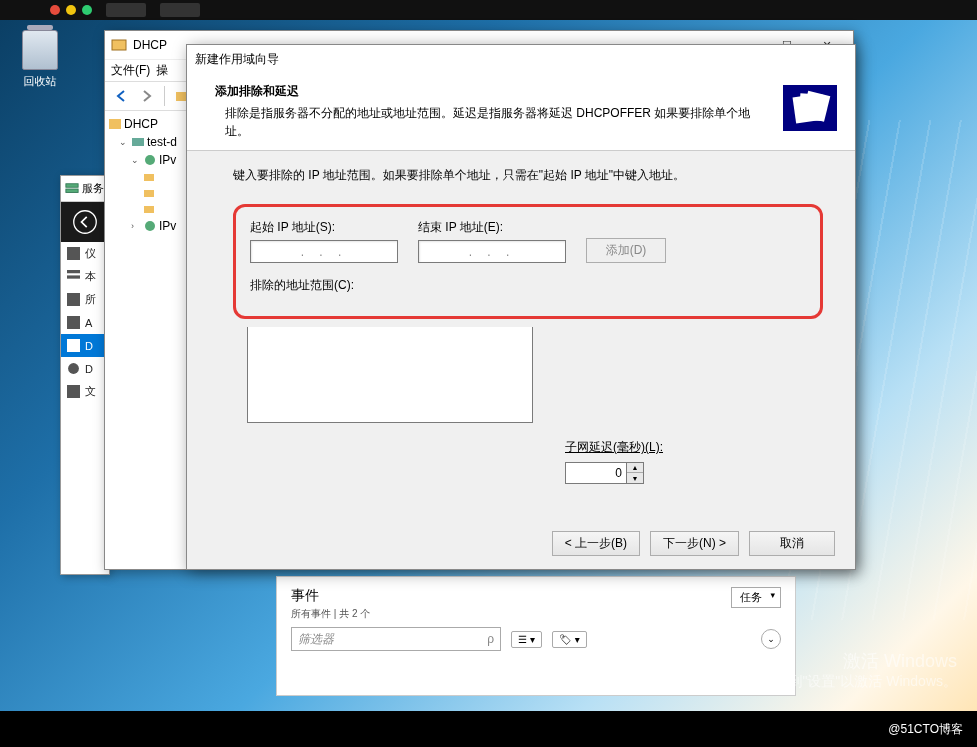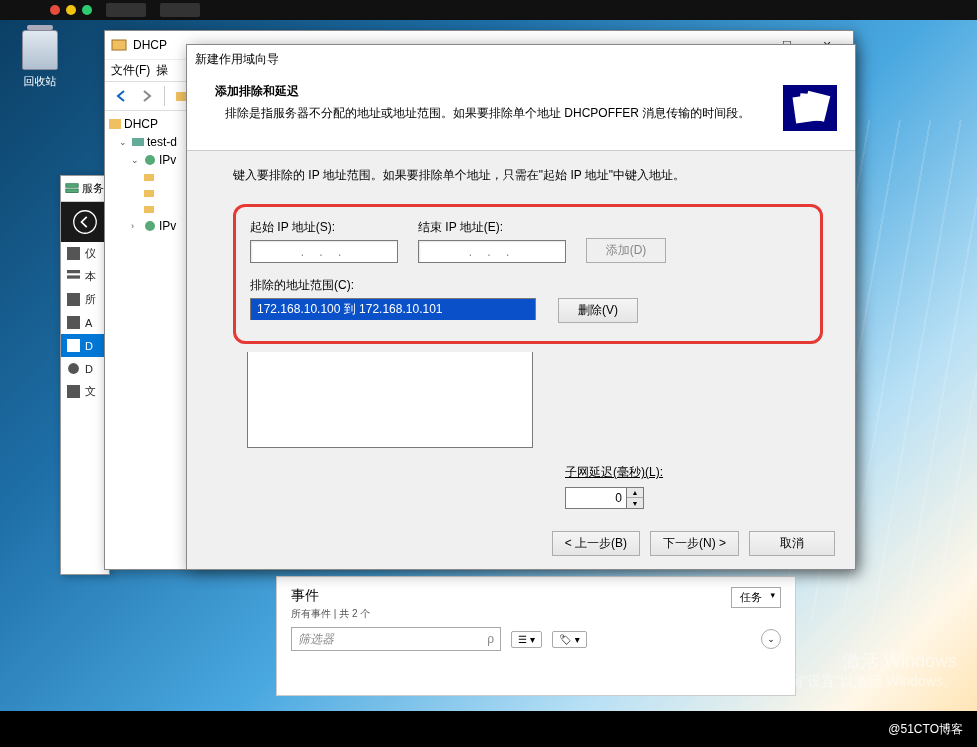--- a/index.html
+++ b/index.html
@@ -287,21 +287,21 @@
     <div class="pill"><span>☰</span>▾</div>
     <div class="pill"><span>🏷</span>▾</div>
     <div class="circ">⌄</div>
   </div>
 </div>
 
 <div class="wizard">
   <div class="titlebar">新建作用域向导</div>
   <div class="header">
     <div class="ttl">添加排除和延迟</div>
-    <div class="desc">排除是指服务器不分配的地址或地址范围。如果要排除单个地址 DHCPOFFER 消息传输的时间段。</div>
+    <div class="desc">排除是指服务器不分配的地址或地址范围。延迟是指服务器将延迟 DHCPOFFER 如果要排除单个地址。</div>
     <div class="icon">
       <svg viewBox="0 0 48 40">
         <rect x="6" y="6" width="26" height="30" fill="#fff" transform="rotate(-8 19 21)"></rect>
         <rect x="12" y="4" width="26" height="30" fill="#fff" transform="rotate(4 25 19)"></rect>
         <rect x="18" y="3" width="26" height="30" fill="#fff" transform="rotate(14 31 18)"></rect>
       </svg>
     </div>
   </div>
   <div class="content">
     <div class="instr">键入要排除的 IP 地址范围。如果要排除单个地址，只需在"起始 IP 地址"中键入地址。</div>
@@ -312,28 +312,20 @@
           <input class="ipinput" value=" . . . " style="">
         </div>
         <div class="ipgroup">
           <label>结束 IP 地址(E):</label>
           <input class="ipinput" value=" . . . " style="">
         </div>
         <button class="btn" disabled="">添加(D)</button>
       </div>
       <div class="exlist">
         <div class="lbl">排除的地址范围(C):</div>
-        <div class="listrow">
-          <div>
-            <div class="listbox">
-              <div class="item">172.168.10.100 到 172.168.10.101</div>
-            </div>
-          </div>
-          <button class="btn">删除(V)</button>
-        </div>
       </div>
     </div>
     <div style="margin-left:14px;">
       <div class="listbox2"></div>
     </div>
     <div class="delay">
       <div class="lbl">子网延迟(毫秒)(L):</div>
       <div class="spin">
         <input value="0" style="">
         <div class="sbtns">

